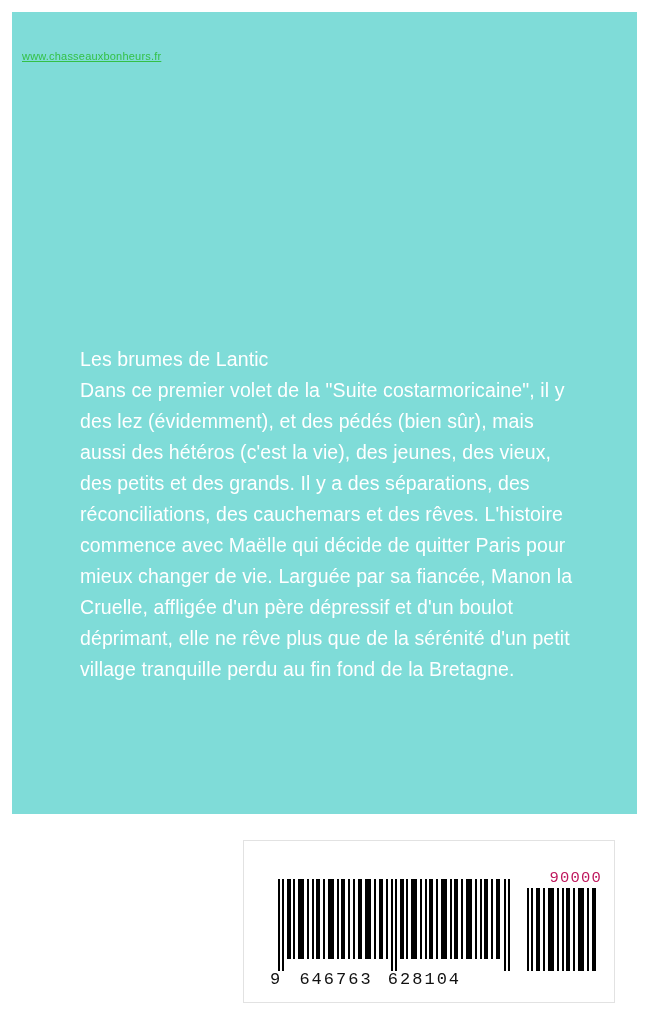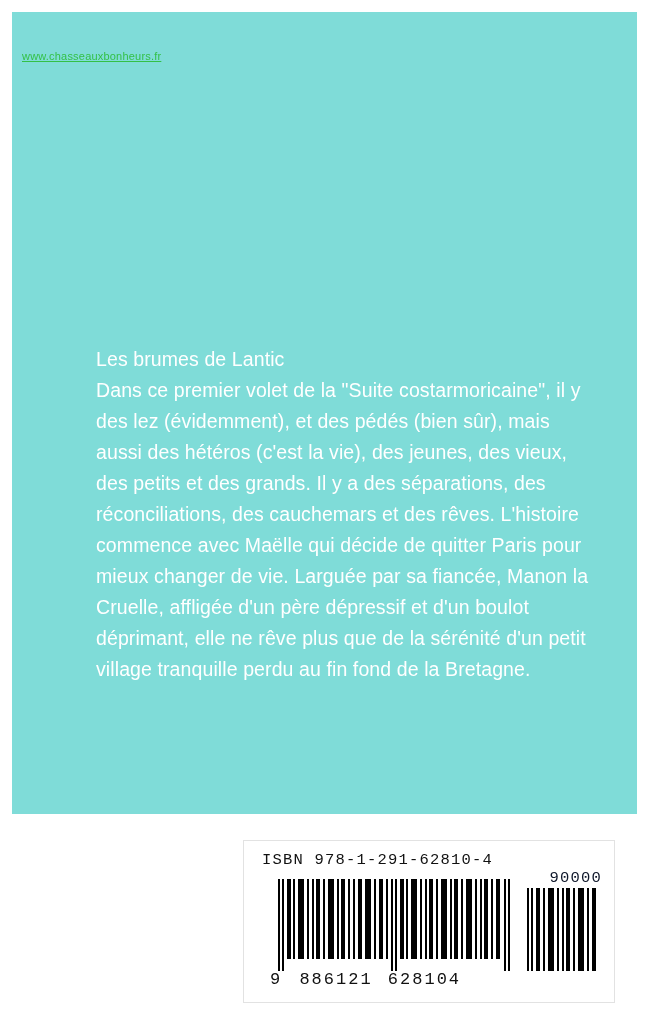--- a/index.html
+++ b/index.html
@@ -40,21 +40,20 @@
   .blurb {
     position: absolute;
     left: 68px;
     top: 332px;
     width: 500px;
     color: #ffffff;
     font-family: "Liberation Sans", sans-serif;
     font-size: 19.5px;
     line-height: 31px;
     letter-spacing: 0.1px;
-    margin-left: 16px;
   }
   .blurb .title {
     display: block;
   }
   .blurb .body {
     display: block;
   }
   .barcode-box {
     position: absolute;
     left: 231px;
@@ -74,21 +73,21 @@
     color: #111111;
     letter-spacing: 1.2px;
     white-space: nowrap;
   }
   .addon-text {
     position: absolute;
     right: 12px;
     top: 28px;
     font-family: "Liberation Mono", monospace;
     font-size: 15.5px;
-    color: #0f172a;
+    color: #be185d;
     letter-spacing: 1.2px;
   }
   .bars-main {
     position: absolute;
     left: 34px;
     top: 38px;
     width: 232px;
     height: 92px;
   }
   .bars-addon {
@@ -129,21 +128,20 @@
   <div class="cover">
 
     <div class="watermark">www.chasseauxbonheurs.fr</div>
 
     <div class="blurb">
       <span class="title">Les brumes de Lantic</span>
       <span class="body">Dans ce premier volet de la "Suite costarmoricaine", il y des lez (évidemment), et des pédés (bien sûr), mais aussi des hétéros (c'est la vie), des jeunes, des vieux, des petits et des grands. Il y a des séparations, des réconciliations, des cauchemars et des rêves. L'histoire commence avec Maëlle qui décide de quitter Paris pour mieux changer de vie. Larguée par sa fiancée, Manon la Cruelle, affligée d'un père dépressif et d'un boulot déprimant, elle ne rêve plus que de la sérénité d'un petit village tranquille perdu au fin fond de la Bretagne.</span>
     </div>
 
     <div class="barcode-box">
-      <div class="isbn-text">ISBN 978-1-291-62810-4</div>
       <div class="addon-text">90000</div>
 
       <div class="bars-main">
         <svg viewBox="0 0 232 92" preserveAspectRatio="none" aria-hidden="true">
           <g fill="#000000">
             <rect x="0" y="0" width="2" height="92"></rect>
             <rect x="4" y="0" width="2" height="92"></rect>
             <rect x="9" y="0" width="4" height="80"></rect>
             <rect x="15" y="0" width="2" height="80"></rect>
             <rect x="20" y="0" width="6" height="80"></rect>
@@ -200,19 +198,19 @@
             <rect x="46" y="0" width="2" height="83"></rect>
             <rect x="51" y="0" width="6" height="83"></rect>
             <rect x="60" y="0" width="2" height="83"></rect>
             <rect x="65" y="0" width="4" height="83"></rect>
           </g>
         </svg>
       </div>
 
       <div class="digits">
         <span class="lead">9</span>
-        <span class="grp1">886121</span>
+        <span class="grp1">646763</span>
         <span class="grp2">628104</span>
       </div>
     </div>
 
   </div>
 </div>
 
 </body></html>

